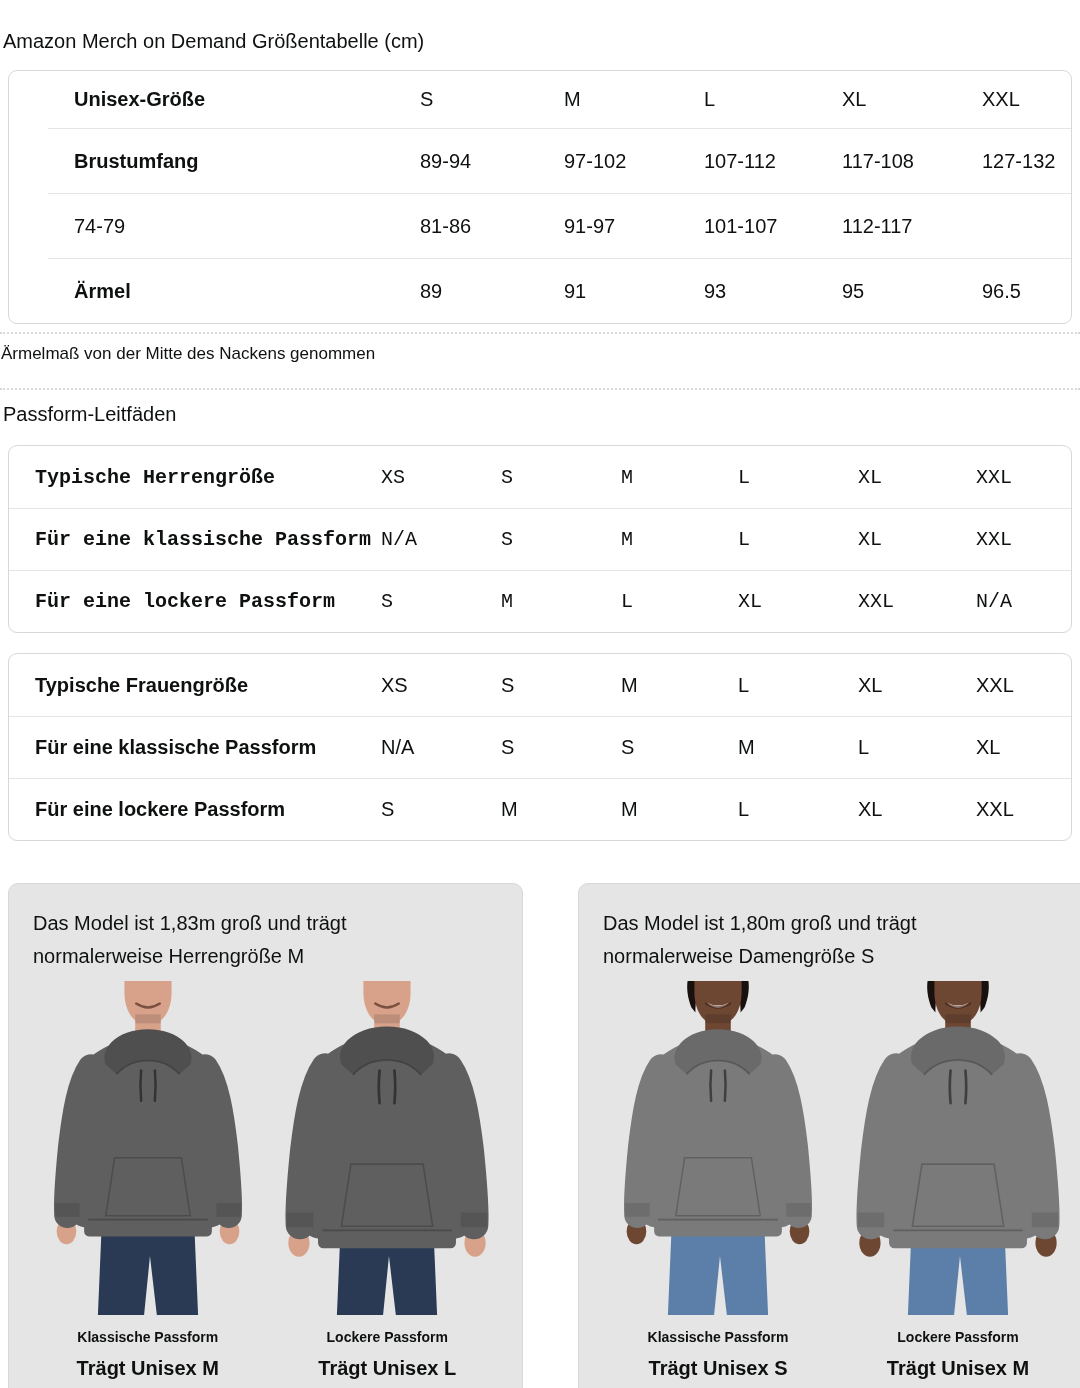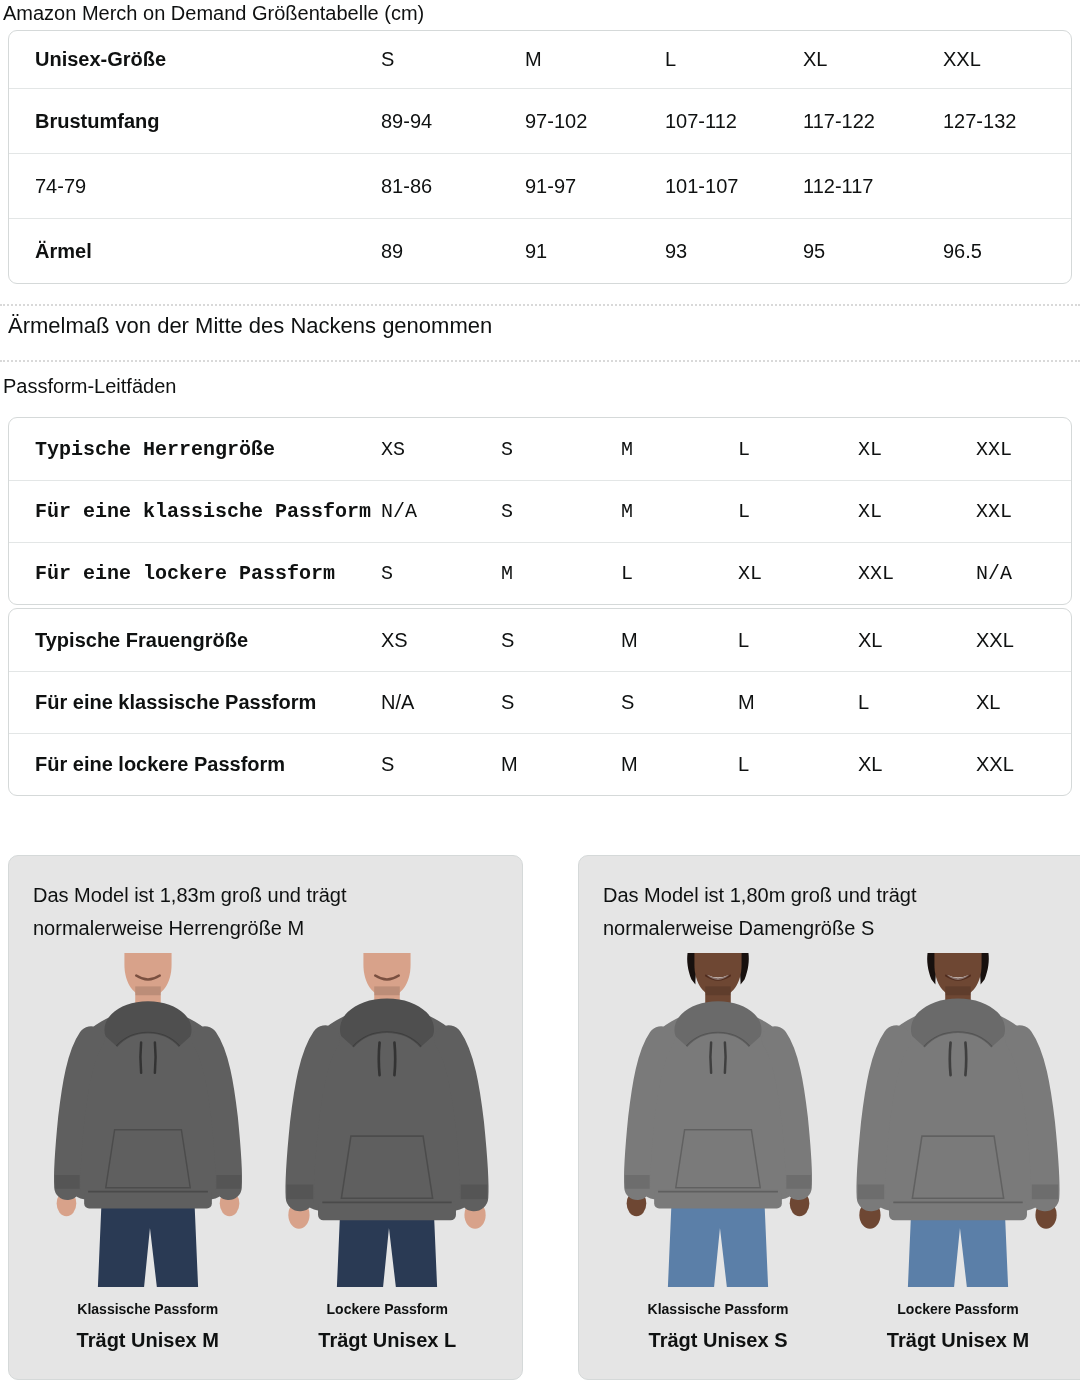--- a/index.html
+++ b/index.html
@@ -2,25 +2,25 @@
 <html style="--text: #0F1111; --table_border: #D5D9D9; --row_divider: #E3E6E6; --hoodie_men: #5F5F5F; --hoodie_men_dark: #4F4F4F; --hoodie_women: #7A7A7A; --hoodie_women_dark: #6A6A6A; --skin_men: #D8A28A; --skin_women: #6E4733; --jeans_men: #2A3A54; --jeans_women: #5B7FA8;"><head>
 <meta charset="utf-8">
 <style>
   * { margin:0; padding:0; box-sizing:border-box; }
   html,body { background:#fff; }
   body {
     width:1080px; height:1388px; position:relative; overflow:hidden;
     font-family:"Liberation Sans","DejaVu Sans",sans-serif;
     color:var(--text,#0F1111);
   }
-  .page { position:absolute; inset:0; }
+  .page { position:absolute; inset:0;margin-top:28px; }
 
   .page-title { position:absolute; left:3px; top:1px; font-size:20px; font-weight:400; line-height:24px; }
   .section-title { position:absolute; left:3px; top:374px; font-size:20px; font-weight:400; line-height:24px; }
-  .footnote { position:absolute; left:8px; top:315px; font-size:22px; line-height:22px; color:var(--text,#0F1111); }
+  .footnote { position:absolute; left:1px; top:315px; font-size:17px; line-height:22px; color:var(--text,#0F1111); }
   .dashed-divider { position:absolute; left:0; width:1080px; height:0; border-top:2px dotted #d9d9d9; }
 
   .sheet-table {
     position:absolute; left:8px; width:1064px; background:#fff;
     border:1px solid var(--table_border,#D5D9D9); border-radius:9px; overflow:hidden;
   }
   .trow { display:grid; align-items:center; padding-left:26px; }
   .trow + .trow { border-top:1px solid var(--row_divider,#E3E6E6); }
   .unisex .trow { grid-template-columns:346px 144px 140px 138px 140px 1fr; height:65px; }
   .unisex .trow.head { height:57px; }
@@ -64,35 +64,35 @@
   .model .garment { transform-box:view-box; }
   .model.loose .garment { transform:scale(1.08,1.07); transform-origin:115px 88px; }
 </style>
 </head>
 <body>
 
 <div class="page">
 
   <h1 class="page-title">Amazon Merch on Demand Größentabelle (cm)</h1>
 
-  <section class="sheet-table unisex" style="top:30px;">
+  <section class="sheet-table unisex" style="top:42px;padding-left:39px;">
     <div class="trow head">
       <div class="cell lab">Unisex-Größe</div>
       <div class="cell">S</div>
       <div class="cell">M</div>
       <div class="cell">L</div>
       <div class="cell">XL</div>
       <div class="cell">XXL</div>
     </div>
     <div class="trow">
       <div class="cell lab">Brustumfang</div>
       <div class="cell">89-94</div>
       <div class="cell">97-102</div>
       <div class="cell">107-112</div>
-      <div class="cell">117-122</div>
+      <div class="cell">117-108</div>
       <div class="cell">127-132</div>
     </div>
     <div class="trow">
       <div class="cell">74-79</div>
       <div class="cell">81-86</div>
       <div class="cell">91-97</div>
       <div class="cell">101-107</div>
       <div class="cell">112-117</div>
     </div>
     <div class="trow">
@@ -134,21 +134,21 @@
       <div class="cell lab">Für eine lockere Passform</div>
       <div class="cell">S</div>
       <div class="cell">M</div>
       <div class="cell">L</div>
       <div class="cell">XL</div>
       <div class="cell">XXL</div>
       <div class="cell">N/A</div>
     </div>
   </section>
 
-  <section class="sheet-table fit" style="top:608px;">
+  <section class="sheet-table fit" style="top:625px;">
     <div class="trow">
       <div class="cell lab">Typische Frauengröße</div>
       <div class="cell">XS</div>
       <div class="cell">S</div>
       <div class="cell">M</div>
       <div class="cell">L</div>
       <div class="cell">XL</div>
       <div class="cell">XXL</div>
     </div>
     <div class="trow">

